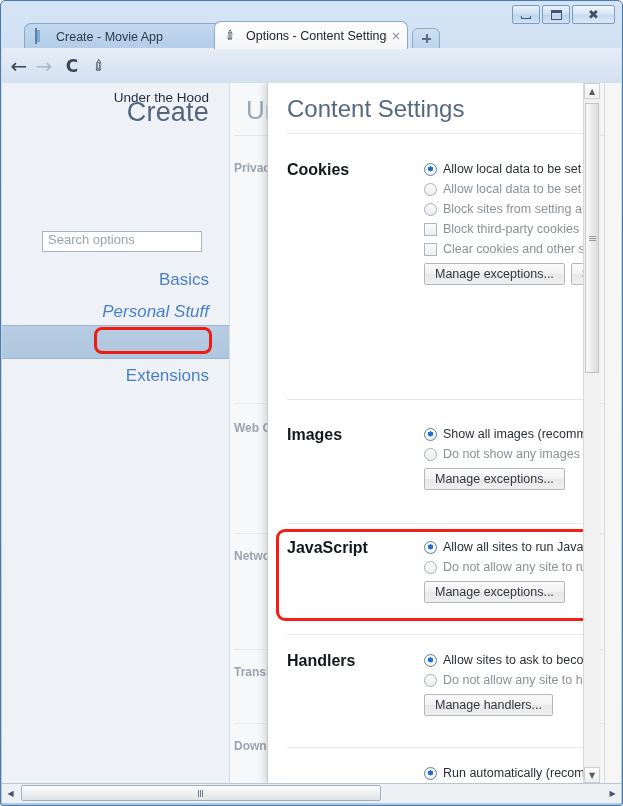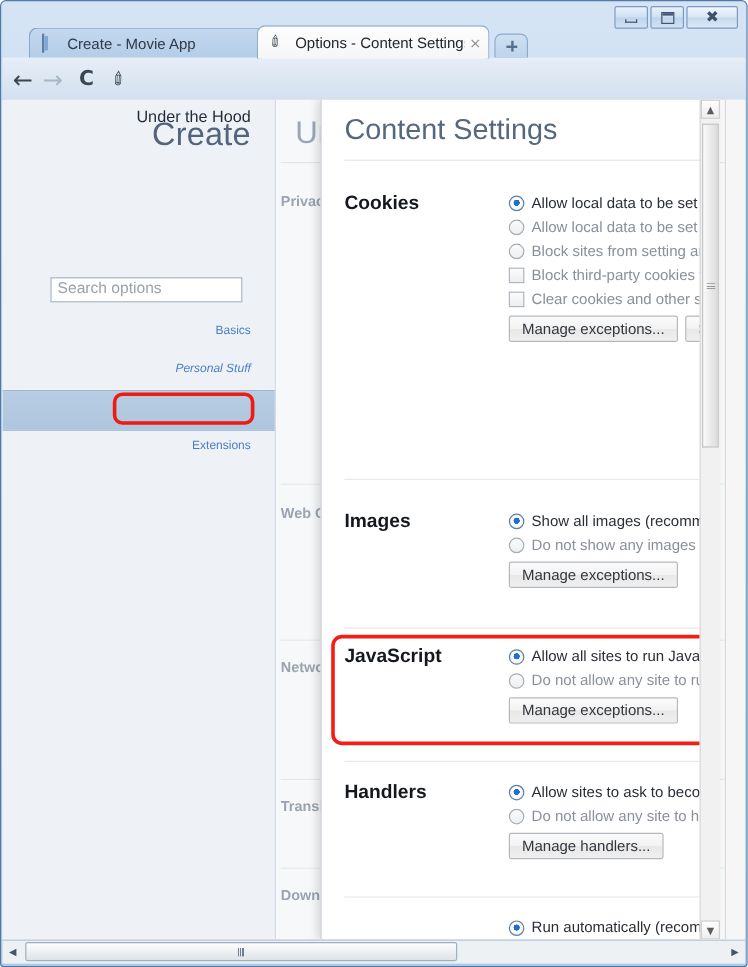--- a/index.html
+++ b/index.html
@@ -258,21 +258,21 @@
     box-sizing: border-box;
     background: #ffffff;
     border: 1px solid #a9b4c0;
     padding: 0 5px;
     font-size: 13px;
     color: #9aa2ab;
     display: flex; 
   }
   .nav-link {
     position: absolute; right: 20px;
-    font-size: 10px;
+    font-size: 17px;
     color: #4b7fc4;
     text-align: right;
     white-space: nowrap;
   }
   #nav-basics { top: 187px; }
   #nav-personal { top: 219px; font-style: italic; }
   #nav-extensions { top: 283px; }
   #nav-hood-row {
     position: absolute; left: 0; top: 242px;
     width: 227px; height: 32px;

